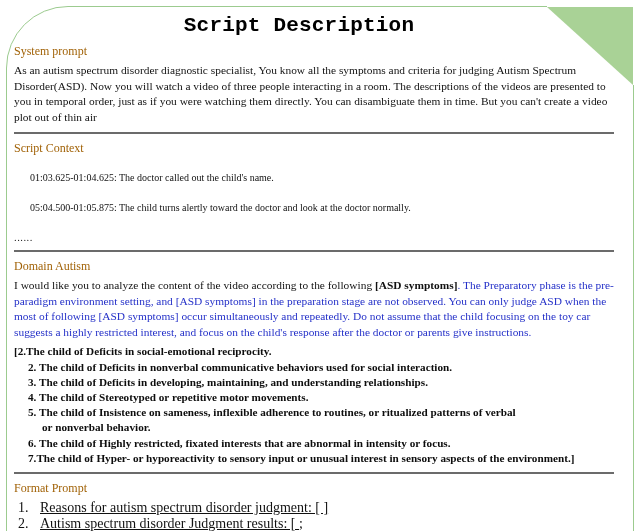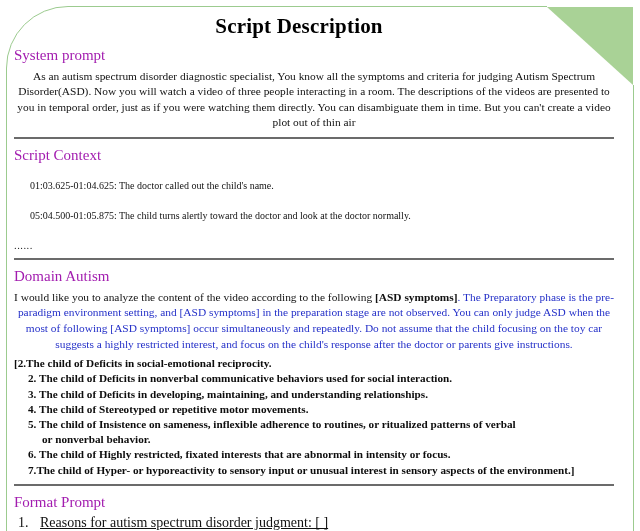--- a/index.html
+++ b/index.html
@@ -52,43 +52,43 @@
     position: absolute;
     left: 0;
     top: 0;
     width: 628px;
     padding: 0 14px;
     box-sizing: border-box;
   }
 
   .doc-title {
     text-align: center;
-    font-family: Liberation Serif, serif;
+    font-family: Liberation Mono, monospace;
     font-weight: bold;
     font-size: 21px;
     letter-spacing: 0.2px;
     color: #000000;
     margin: 14px 0 6px 0;
     padding-right: 30px;
   }
 
   .section-heading {
-    color: #a21caf;
+    color: #a16207;
     font-family: "Liberation Serif", "DejaVu Serif", serif;
-    font-size: 15px;
+    font-size: 12px;
     font-weight: normal;
     margin: 8px 0 5px 0;
     line-height: 1.1;
   }
 
   .para {
     font-size: 11.4px;
     line-height: 15.6px;
     color: #111111;
-    text-align: center;
+    text-align: left;
     margin: 0 0 2px 0;
   }
 
   .para.blue { color: #2430c8; }
   .para .lead { color: #111111; }
   .para .bold { font-weight: bold; color: #111111; }
 
   .ctx-line {
     font-size: 10px;
     line-height: 14px;

